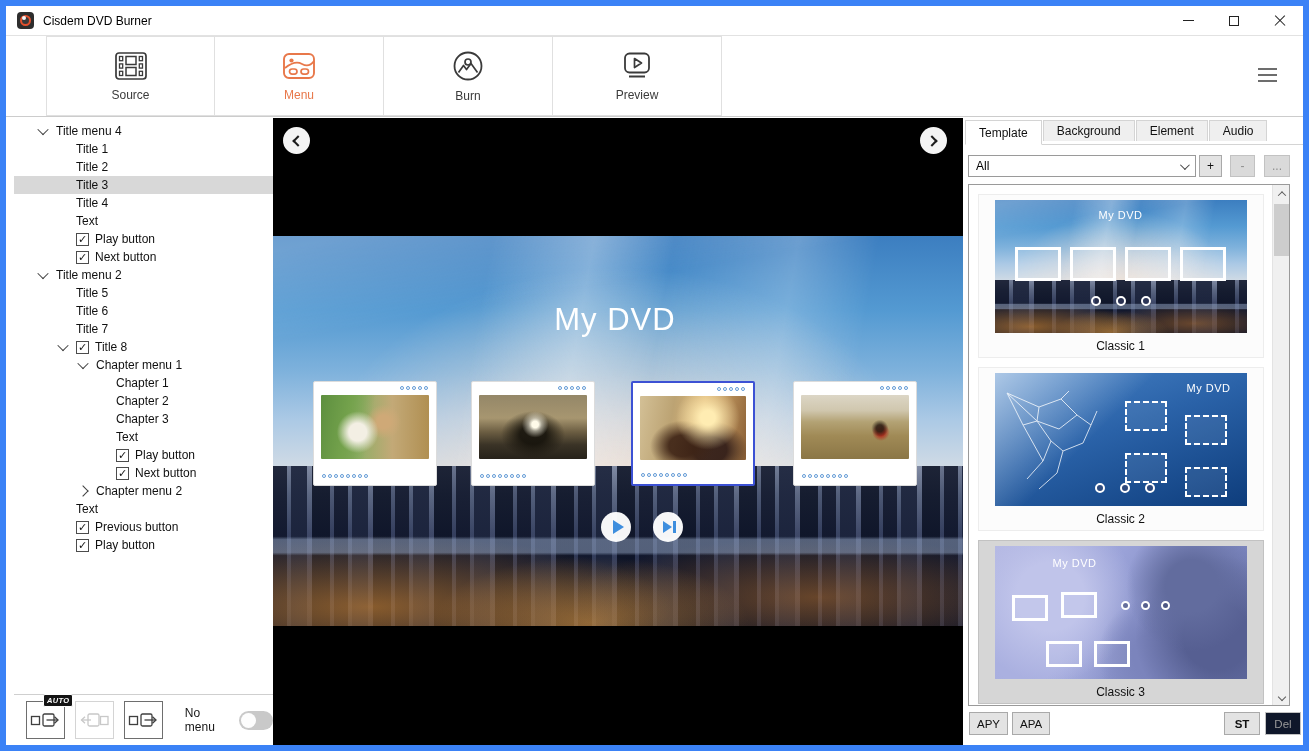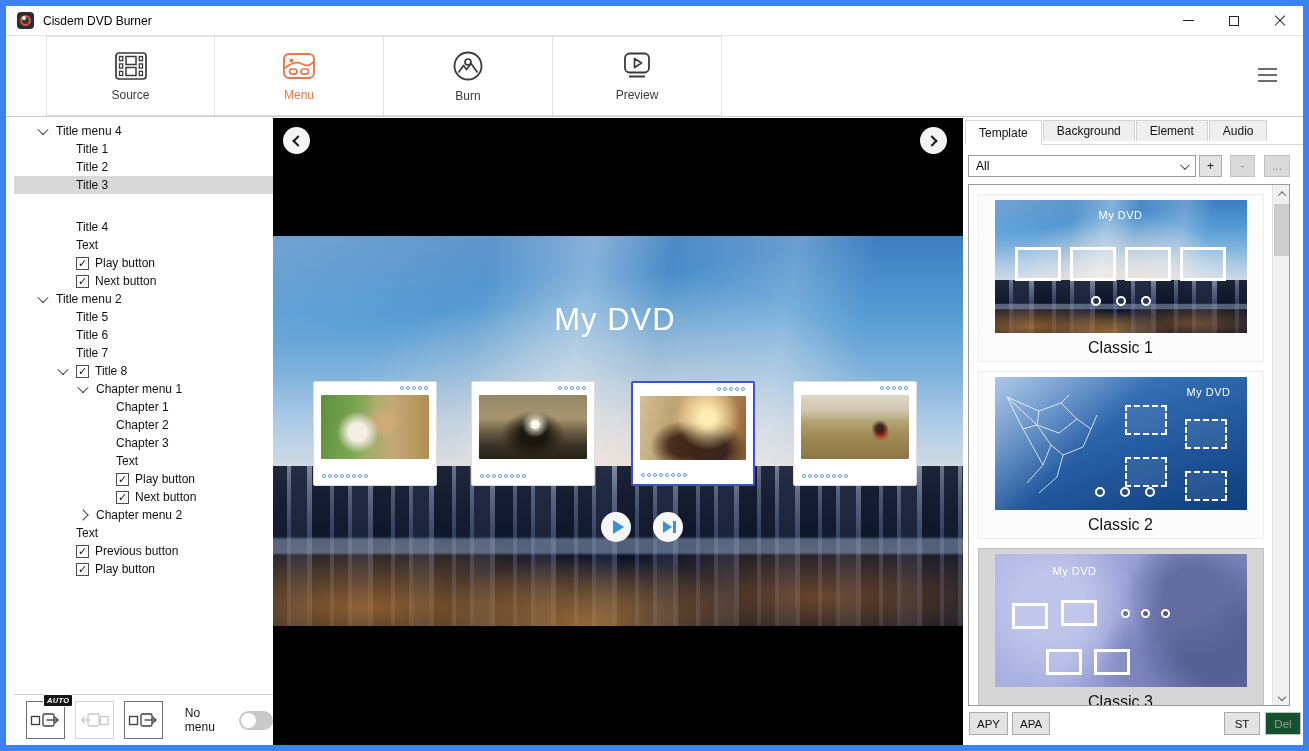--- a/index.html
+++ b/index.html
@@ -119,21 +119,21 @@
   .combo { position:absolute; left:5px; top:37px; width:228px; height:22px; border:1px solid #9a9a9a; background:#fff; font-size:12px; display:flex; align-items:center; padding-left:7px; cursor:pointer; }
   .combo-chev { margin-left:auto; margin-right:8px; width:7px; height:7px; border-right:1.4px solid #444; border-bottom:1.4px solid #444; transform:rotate(45deg) translateY(-2px); }
   .sq-btn { position:absolute; top:37px; height:22px; background:#e3e3e3; border:1px solid #a9a9a9; font-size:12px; color:#111; display:flex; align-items:center; justify-content:center; cursor:pointer; }
   .sq-btn.disabled { background:#dadada; border-color:#c2c2c2; color:#8f8f8f; cursor:default; }
 
   .tlist { position:absolute; left:5px; top:66px; width:322px; height:522px; border:1px solid #9a9a9a; background:#fff; overflow:hidden; }
   .tlist-inner { position:absolute; left:0; top:0; right:17px; bottom:0; overflow:hidden; }
   .titem { width:286px; margin:9px auto 0; padding:5px 0 4px; text-align:center; background:#fcfcfc; border:1px solid #ededed; cursor:pointer; }
   .titem.sel { background:#d6d6d6; border-color:#c2c2c2; }
   .timg { width:252px; height:133px; margin:0 auto; position:relative; overflow:hidden; }
-  .tlabel { display:block; margin-top:6px; font-size:16px; color:#111; }
+  .tlabel { display:block; margin-top:6px; font-size:12px; color:#111; }
   .t-title { position:absolute; color:#fff; font-size:11px; letter-spacing:.5px; z-index:5; }
   .c1 .t-title { top:9px; left:0; width:100%; text-align:center; }
   .c2 .t-title { top:9px; right:16px; }
   .c3 .t-title { top:11px; left:58px; }
   .c1 { background:#4f8fcc; }
   .c2 { background:
       linear-gradient(135deg, rgba(255,255,255,.55), rgba(255,255,255,0) 42%),
       linear-gradient(160deg, #4a85c8 0%, #2a62a8 45%, #0e3d7c 100%); }
   .c3 { background:
       radial-gradient(circle at 78% 30%, #626c9e 0 12%, rgba(98,108,158,0) 30%),
@@ -159,21 +159,21 @@
   .sb { position:absolute; right:0; top:0; bottom:0; width:17px; background:#f0f0f0; border-left:1px solid #e3e3e3; }
   .sb-arrow { position:absolute; left:0; width:17px; height:17px; display:flex; align-items:center; justify-content:center; cursor:pointer; }
   .sb-up { top:0; } .sb-down { bottom:0; }
   .sb-chev { width:6px; height:6px; border-right:1.4px solid #5c5c5c; border-bottom:1.4px solid #5c5c5c; }
   .sb-up .sb-chev { transform:rotate(-135deg) translate(-1px,-1px); }
   .sb-down .sb-chev { transform:rotate(45deg); }
   .sb-thumb { position:absolute; left:1px; top:19px; width:15px; height:52px; background:#cdcdcd; cursor:pointer; }
 
   .rp-actions { position:absolute; left:5px; right:5px; top:594px; height:24px; }
   .act-btn { position:absolute; top:0; height:23px; min-width:36px; padding:0 7px; background:#e3e3e3; border:1px solid #a9a9a9; font-size:11.5px; color:#111; display:flex; align-items:center; justify-content:center; cursor:pointer; }
-  .act-btn.disabled { background:#14532d; border-color:#c2c2c2; color:#9a9a9a; cursor:default; }
+  .act-btn.disabled { background:#0f172a; border-color:#c2c2c2; color:#9a9a9a; cursor:default; }
 
   .window-bottom { position:absolute; left:0; right:0; top:740px; height:11px; background:#f0f0f0; border-top:1px solid #d6d6d6; }
 </style>
 </head>
 <body>
 
 <div class="window">
 
   <div class="titlebar">
     <div class="app-icon"></div>
@@ -256,21 +256,21 @@
       </div>
       <div class="trow" style="padding-left: 62px;">
         <span>Title 1</span>
       </div>
       <div class="trow" style="padding-left: 62px;">
         <span>Title 2</span>
       </div>
       <div class="trow sel" style="padding-left: 62px;">
         <span>Title 3</span>
       </div>
-      <div class="trow" style="padding-left: 62px; margin-top: 24px;">
+      <div class="trow" style="padding-left: 62px;">
         <span>Title 4</span>
       </div>
       <div class="trow" style="padding-left: 62px;">
         <span>Text</span>
       </div>
       <div class="trow" style="padding-left: 62px;">
         <span class="cb">
           <span>✓</span>
         </span>
         <span>Play button</span>
@@ -570,19 +570,19 @@
           </div>
         <div class="sb-thumb"></div>
         <div class="sb-arrow sb-down">
             <div class="sb-chev"></div>
           </div>
       </div>
     </div>
     <div class="rp-actions" id="rp-actions">
         <div class="act-btn" style="left: 1px;">APY</div>
         <div class="act-btn" style="left: 44px;">APA</div>
-        <div class="act-btn" style="right: 42px;">ST</div>
+        <div class="act-btn" style="right: 42px; font-weight: bold;">ST</div>
         <div class="act-btn disabled" style="right: 1px;">Del</div>
       </div>
   </div>
 
   <div class="window-bottom"></div>
 </div>
 
 </body></html>

